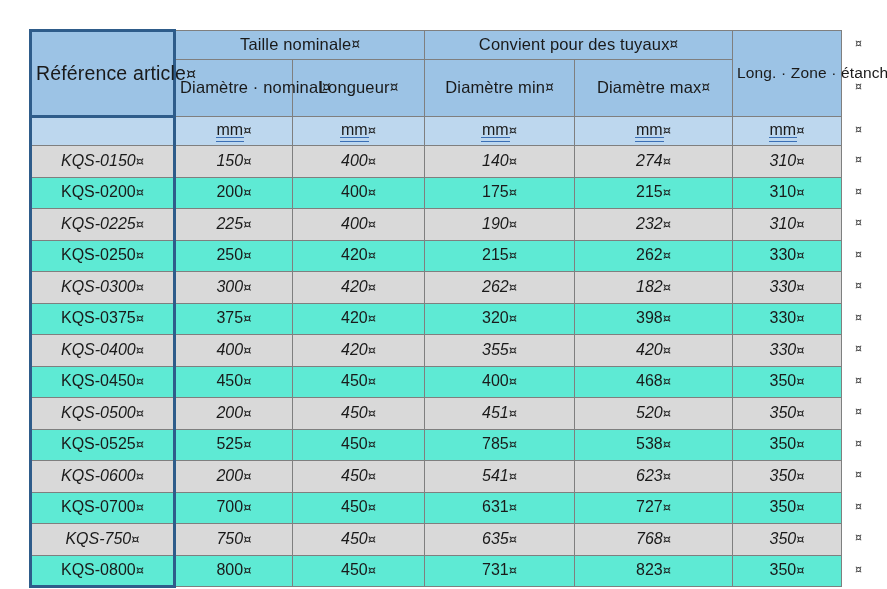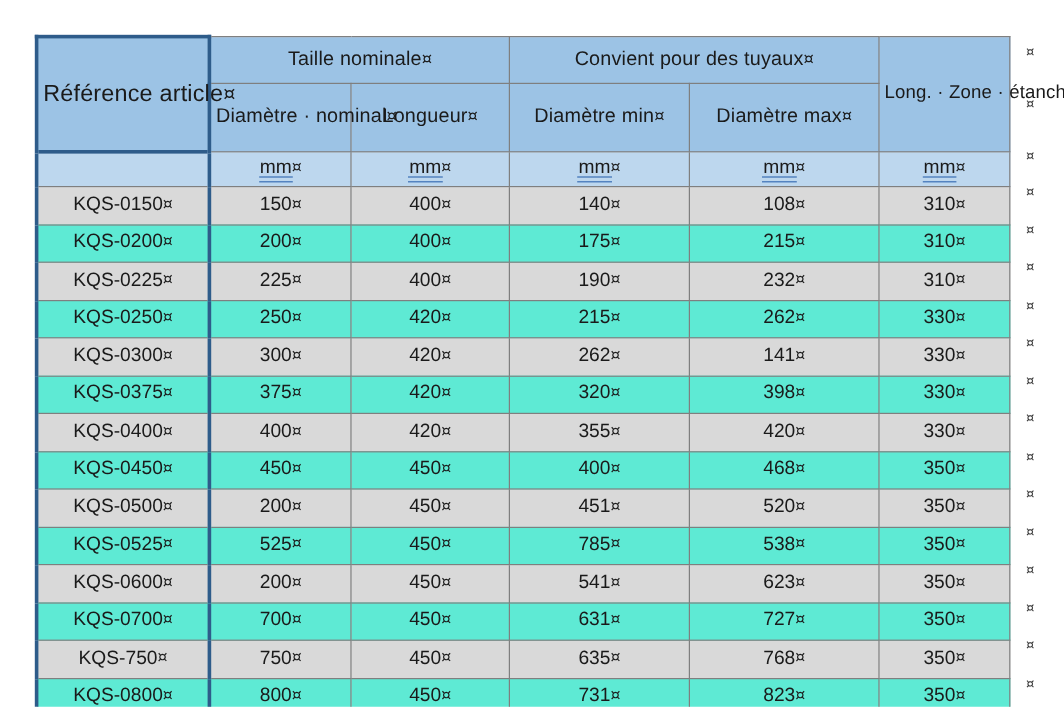--- a/index.html
+++ b/index.html
@@ -50,41 +50,41 @@
   .col-dmax  { width: 158px; }
   .col-zone  { width: 109px; }
 
   
   .hdr-group, .hdr-sub, .hdr-ref, .hdr-zone {
     background: #9cc3e5;
     font-size: 16.5px;
     letter-spacing: .15px;
     white-space: normal;
   }
-  .hdr-group { height: 39px; }
+  .hdr-group { height: 29px; }
   .hdr-sub   { height: 57px; }
   .hdr-ref   { font-size: 19.5px; line-height: 1.2; margin-top: 11px; }
   .hdr-zone  { font-size: 15.5px; line-height: 1.25; }
 
   .hdr-unit {
     background: #bdd7ee;
     height: 29px;
     font-size: 16px;
   }
 
   
   .hdr-ref, .cell-ref {
     border-left: 3px solid #2e5c8a !important;
     border-right: 3px solid #2e5c8a !important;
   }
   .hdr-ref { border-top: 3px solid #2e5c8a !important; }
   .row-last .cell-ref { border-bottom: 3px solid #2e5c8a !important; }
 
   
-  .row-band td { background: #d9d9d9; }
+  .row-band td { background: #d9d9d9; font-style: italic; }
   .row-plain td { background: #5eead4; }
   #spec-table tbody td { height: 31.5px; font-size: 16px; }
 
   
   .fmark {
     font-family: "DejaVu Sans", sans-serif;
     font-size: .82em;
     vertical-align: 1px;
     letter-spacing: 0;
   }
@@ -189,21 +189,21 @@
         </td>
       </tr>
     </thead>
 
     <tbody id="table-body">
         <tr class="row-band">
           <td class="cell-ref"><span>KQS-0150</span><span class="fmark">¤</span></td>
           <td><span>150</span><span class="fmark">¤</span></td>
           <td><span>400</span><span class="fmark">¤</span></td>
           <td><span>140</span><span class="fmark">¤</span></td>
-          <td><span>108</span><span class="fmark">¤</span></td>
+          <td><span>274</span><span class="fmark">¤</span></td>
           <td><span>310</span><span class="fmark">¤</span></td>
         </tr>
         <tr class="row-plain">
           <td class="cell-ref"><span>KQS-0200</span><span class="fmark">¤</span></td>
           <td><span>200</span><span class="fmark">¤</span></td>
           <td><span>400</span><span class="fmark">¤</span></td>
           <td><span>175</span><span class="fmark">¤</span></td>
           <td><span>215</span><span class="fmark">¤</span></td>
           <td><span>310</span><span class="fmark">¤</span></td>
         </tr>
@@ -221,21 +221,21 @@
           <td><span>420</span><span class="fmark">¤</span></td>
           <td><span>215</span><span class="fmark">¤</span></td>
           <td><span>262</span><span class="fmark">¤</span></td>
           <td><span>330</span><span class="fmark">¤</span></td>
         </tr>
         <tr class="row-band">
           <td class="cell-ref"><span>KQS-0300</span><span class="fmark">¤</span></td>
           <td><span>300</span><span class="fmark">¤</span></td>
           <td><span>420</span><span class="fmark">¤</span></td>
           <td><span>262</span><span class="fmark">¤</span></td>
-          <td><span>141</span><span class="fmark">¤</span></td>
+          <td><span>182</span><span class="fmark">¤</span></td>
           <td><span>330</span><span class="fmark">¤</span></td>
         </tr>
         <tr class="row-plain">
           <td class="cell-ref"><span>KQS-0375</span><span class="fmark">¤</span></td>
           <td><span>375</span><span class="fmark">¤</span></td>
           <td><span>420</span><span class="fmark">¤</span></td>
           <td><span>320</span><span class="fmark">¤</span></td>
           <td><span>398</span><span class="fmark">¤</span></td>
           <td><span>330</span><span class="fmark">¤</span></td>
         </tr>

